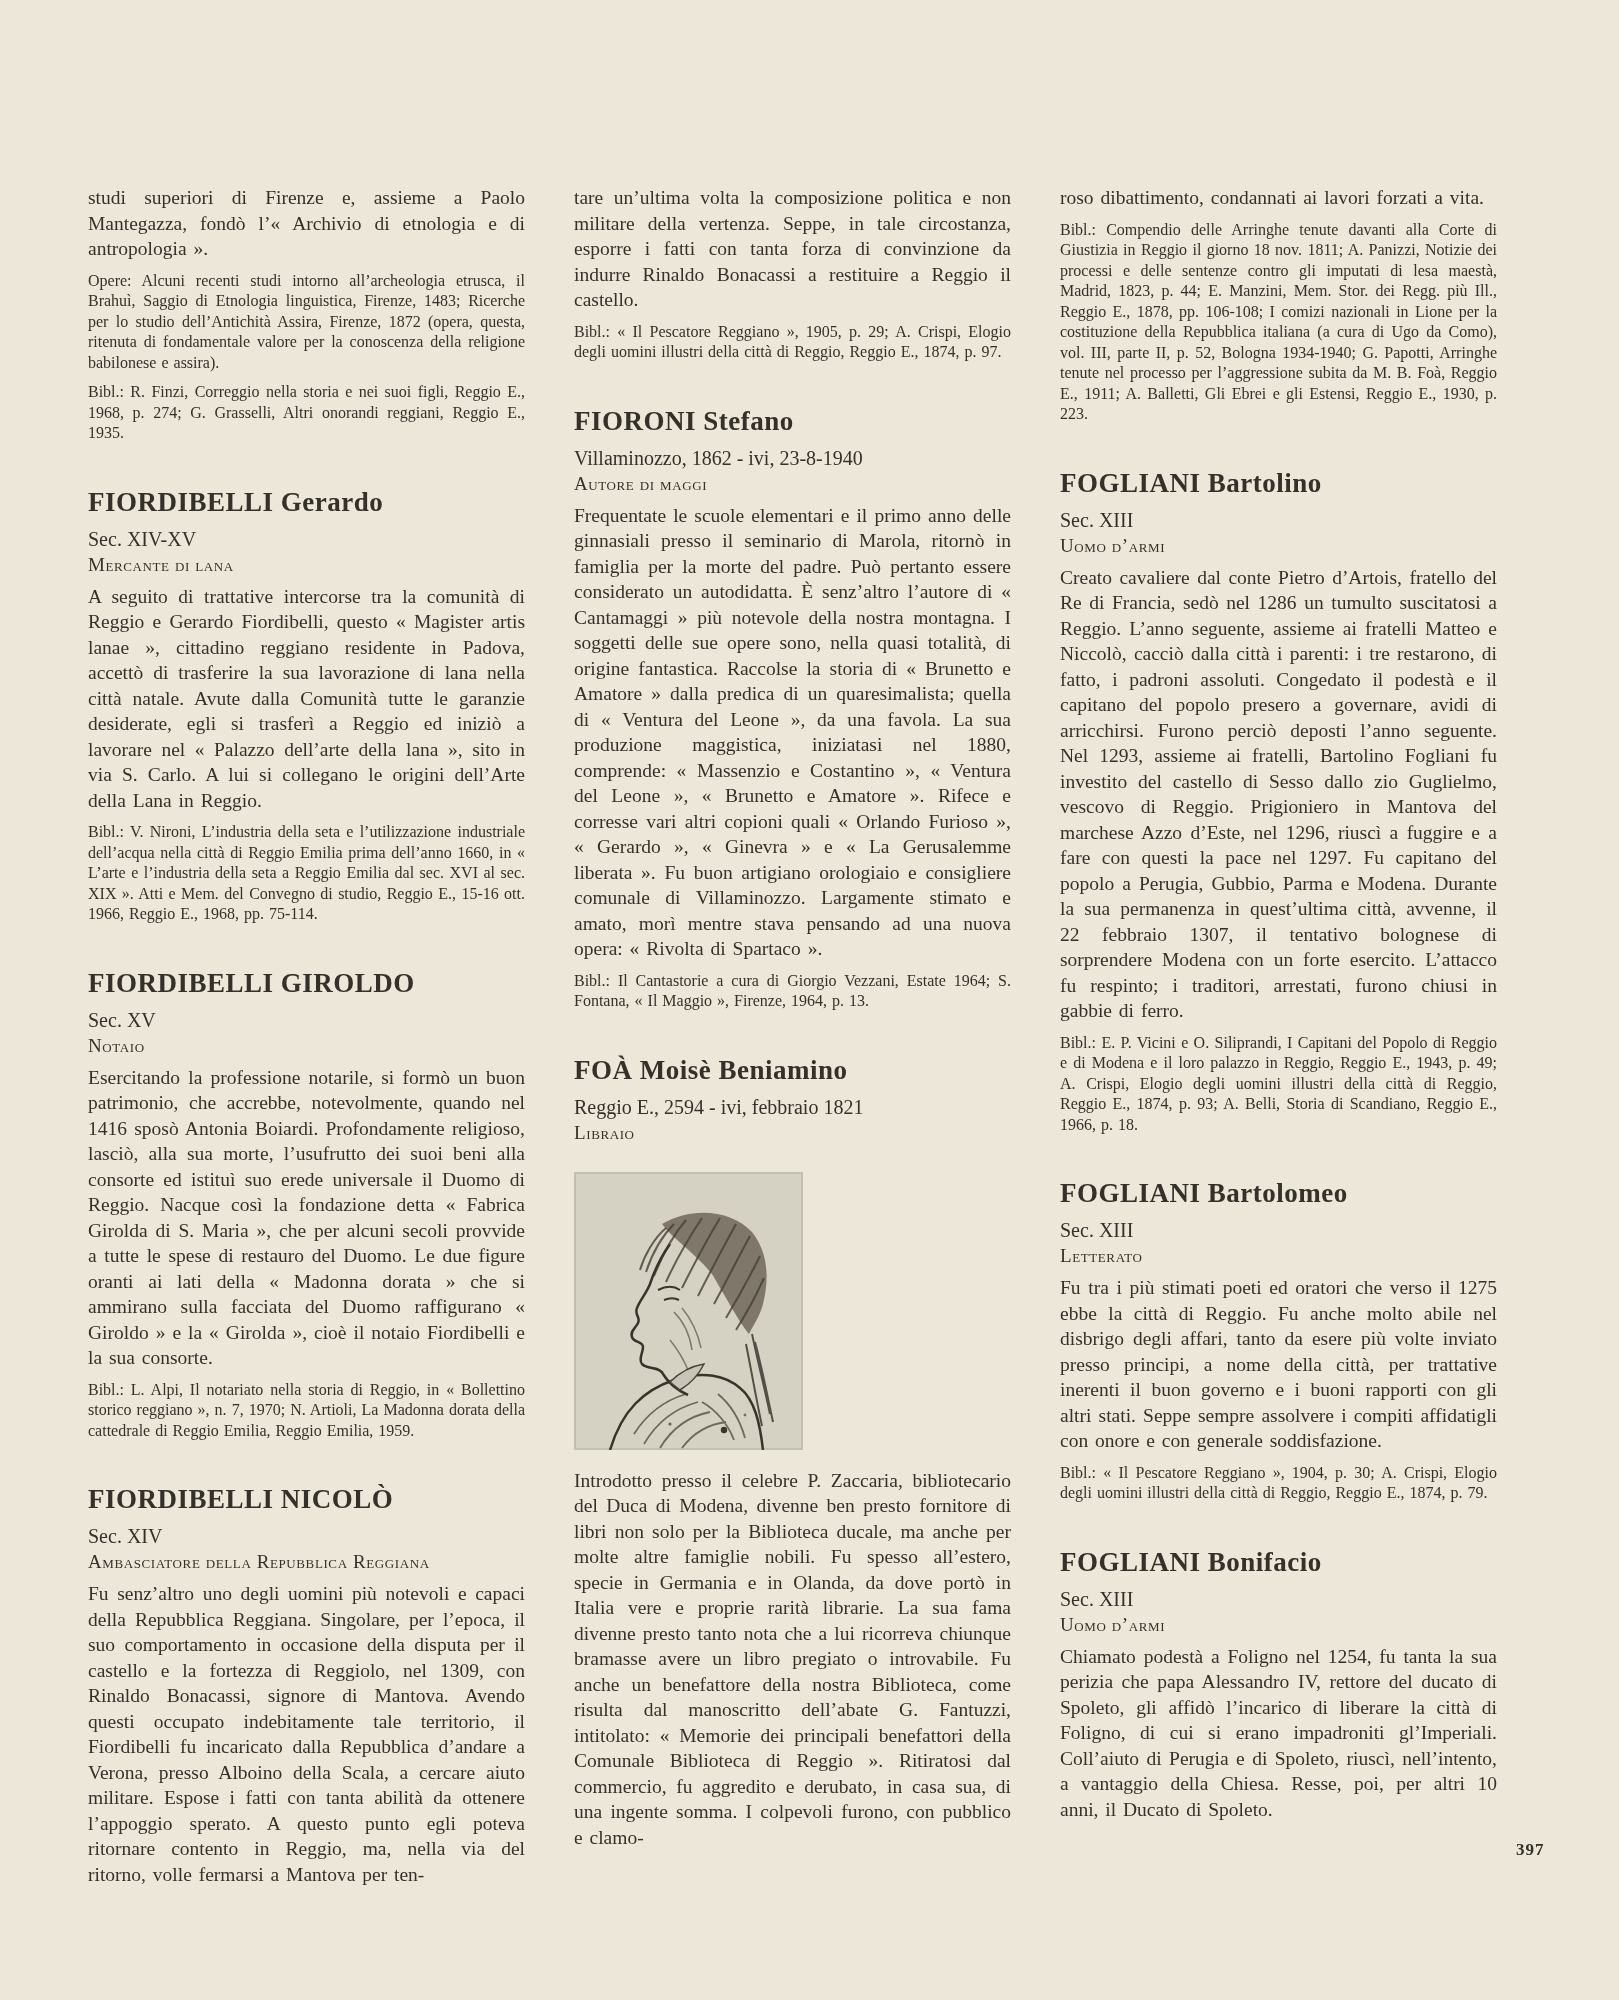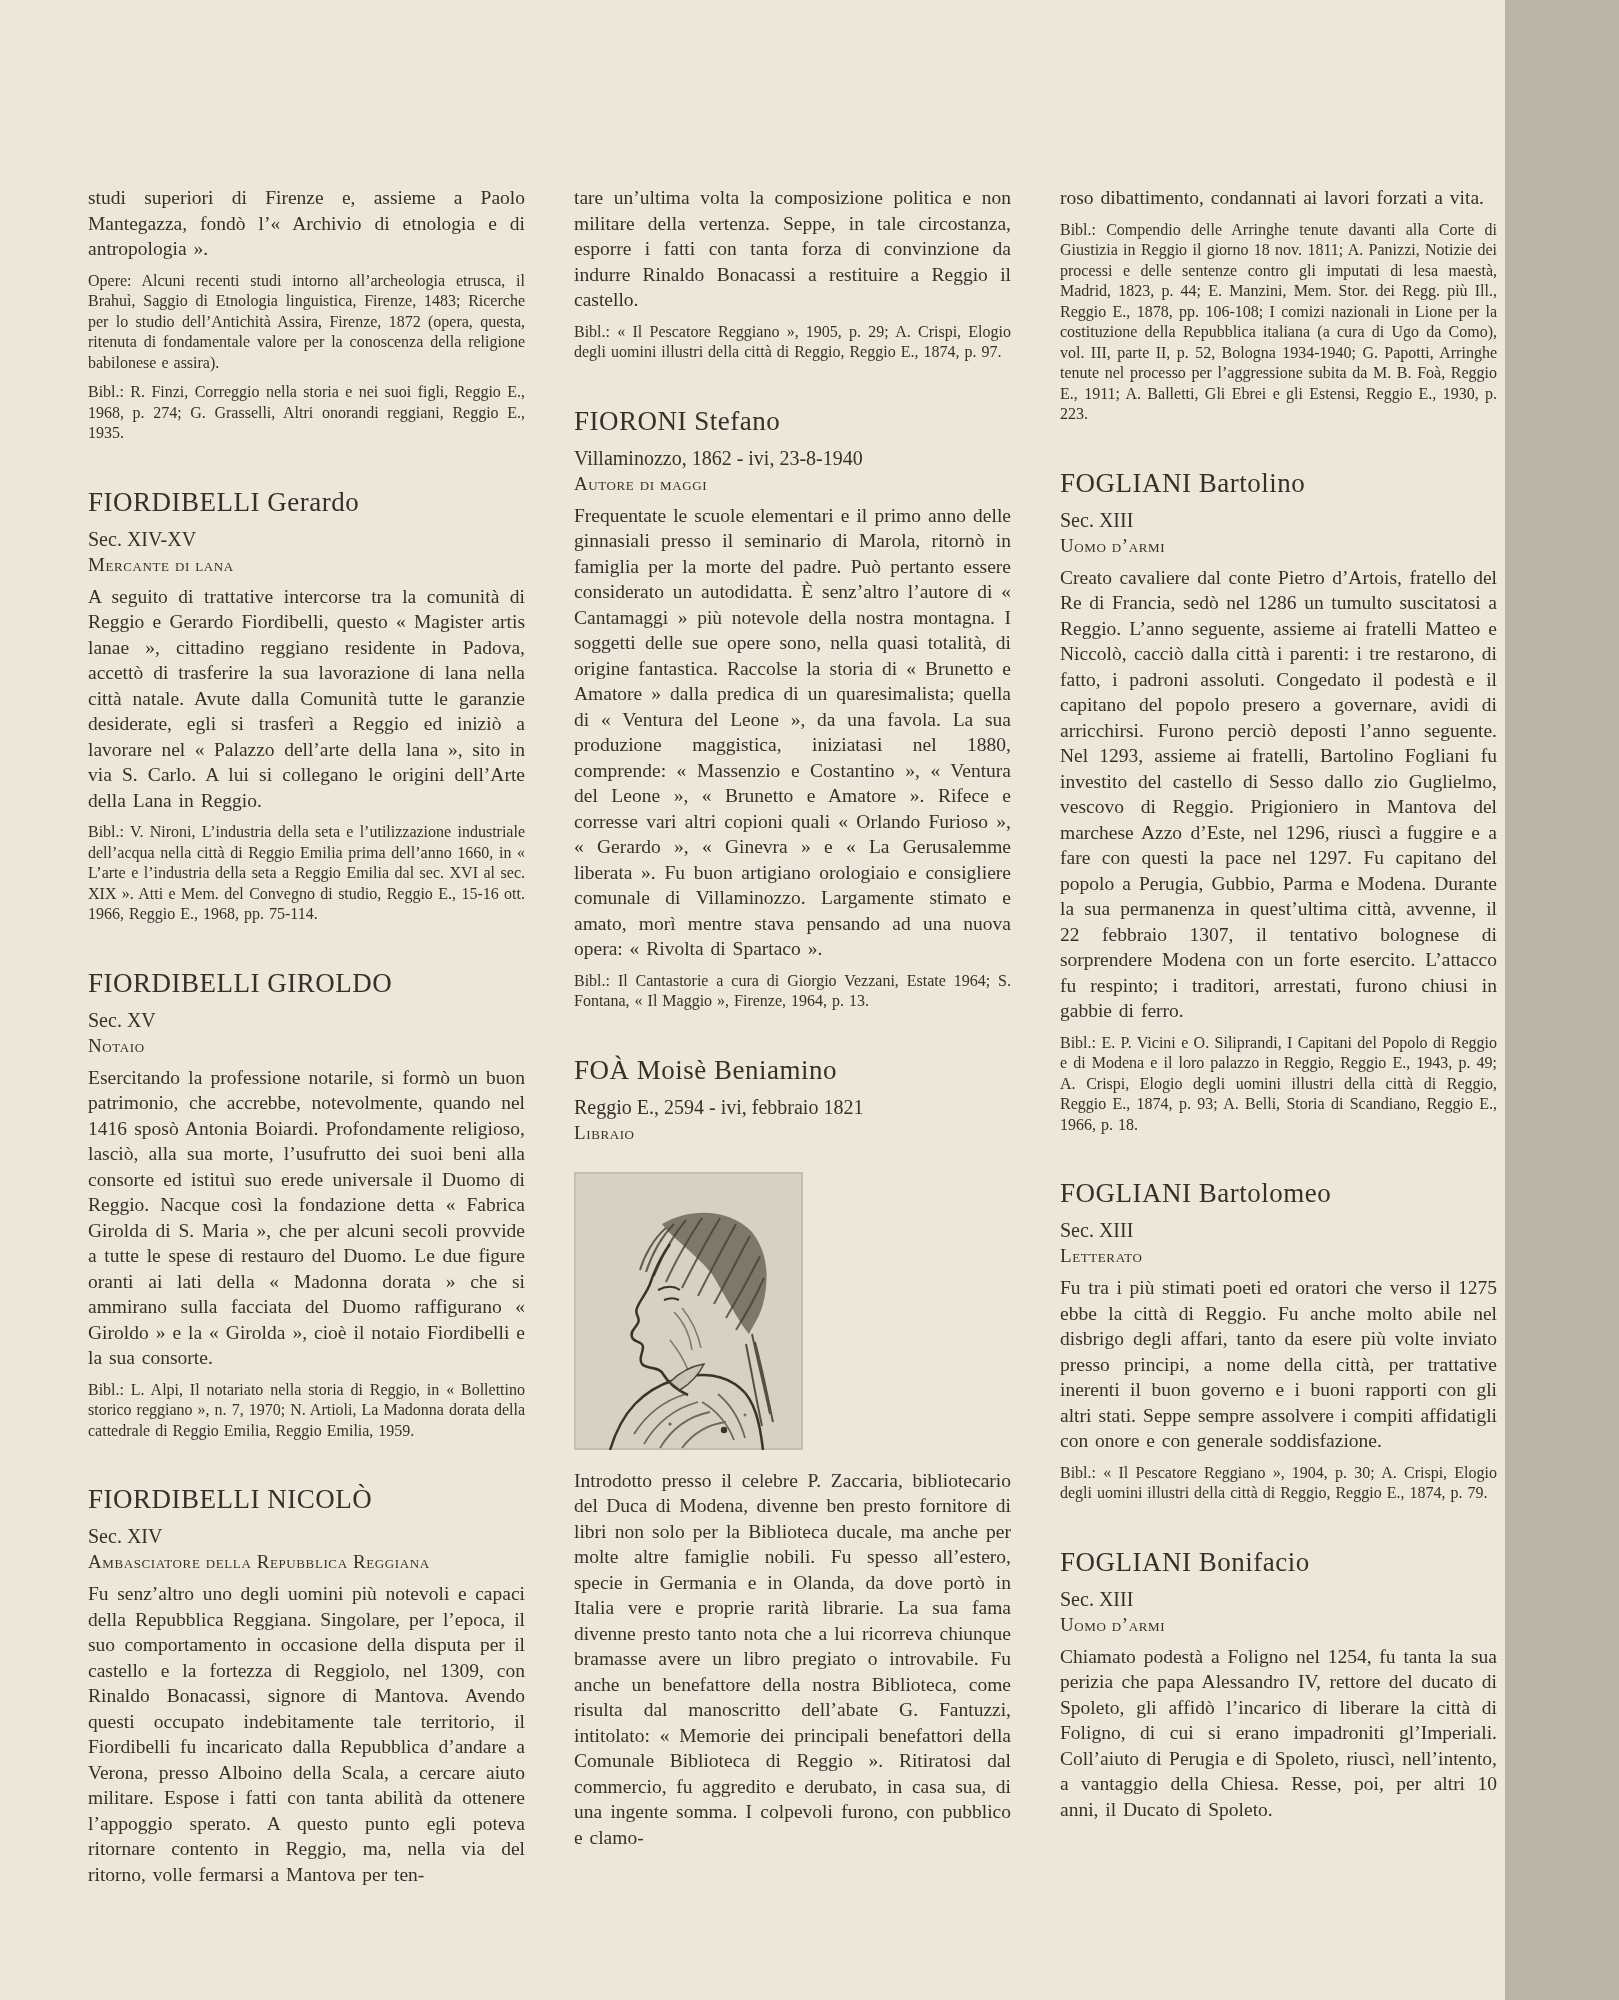--- a/index.html
+++ b/index.html
@@ -1,18 +1,18 @@
 <!DOCTYPE html>
 <html lang="it"><head>
 <meta charset="utf-8">
 <style>
   html,body{margin:0;padding:0;background:#b9b4a5;}
   .page{
     position:relative;
-    width:1505px;height:2000px;
+    width:1619px;height:2000px;
     background:#ece7d8;
     overflow:hidden;
     font-family:"Liberation Serif","DejaVu Serif",serif;
     color:#35312a;
   }
   .columns{
     position:absolute;left:88px;top:185px;
     display:flex;gap:49px;
   }
   .col{width:437px;}
@@ -21,21 +21,21 @@
     text-align:justify;margin:0;
     word-spacing:2px;
   }
   .ref{
     font-size:16px;line-height:20.5px;
     text-align:justify;margin:9px 0 0 0;
     word-spacing:1px;
   }
   .entry{margin-top:42px;}
   .entry-name{
-    font-size:27px;line-height:32px;font-weight:normal;
+    font-size:27px;line-height:32px;font-weight:bold;
     letter-spacing:0.5px;margin:0 0 1px 0;
   }
   .entry-dates{font-size:20px;line-height:26px;margin-top:8px;}
   .entry-role{
     font-size:19px;line-height:26px;
     font-variant:small-caps;letter-spacing:0.6px;
     margin-bottom:6px;
   }
   .portrait{
     width:229px;height:278px;

